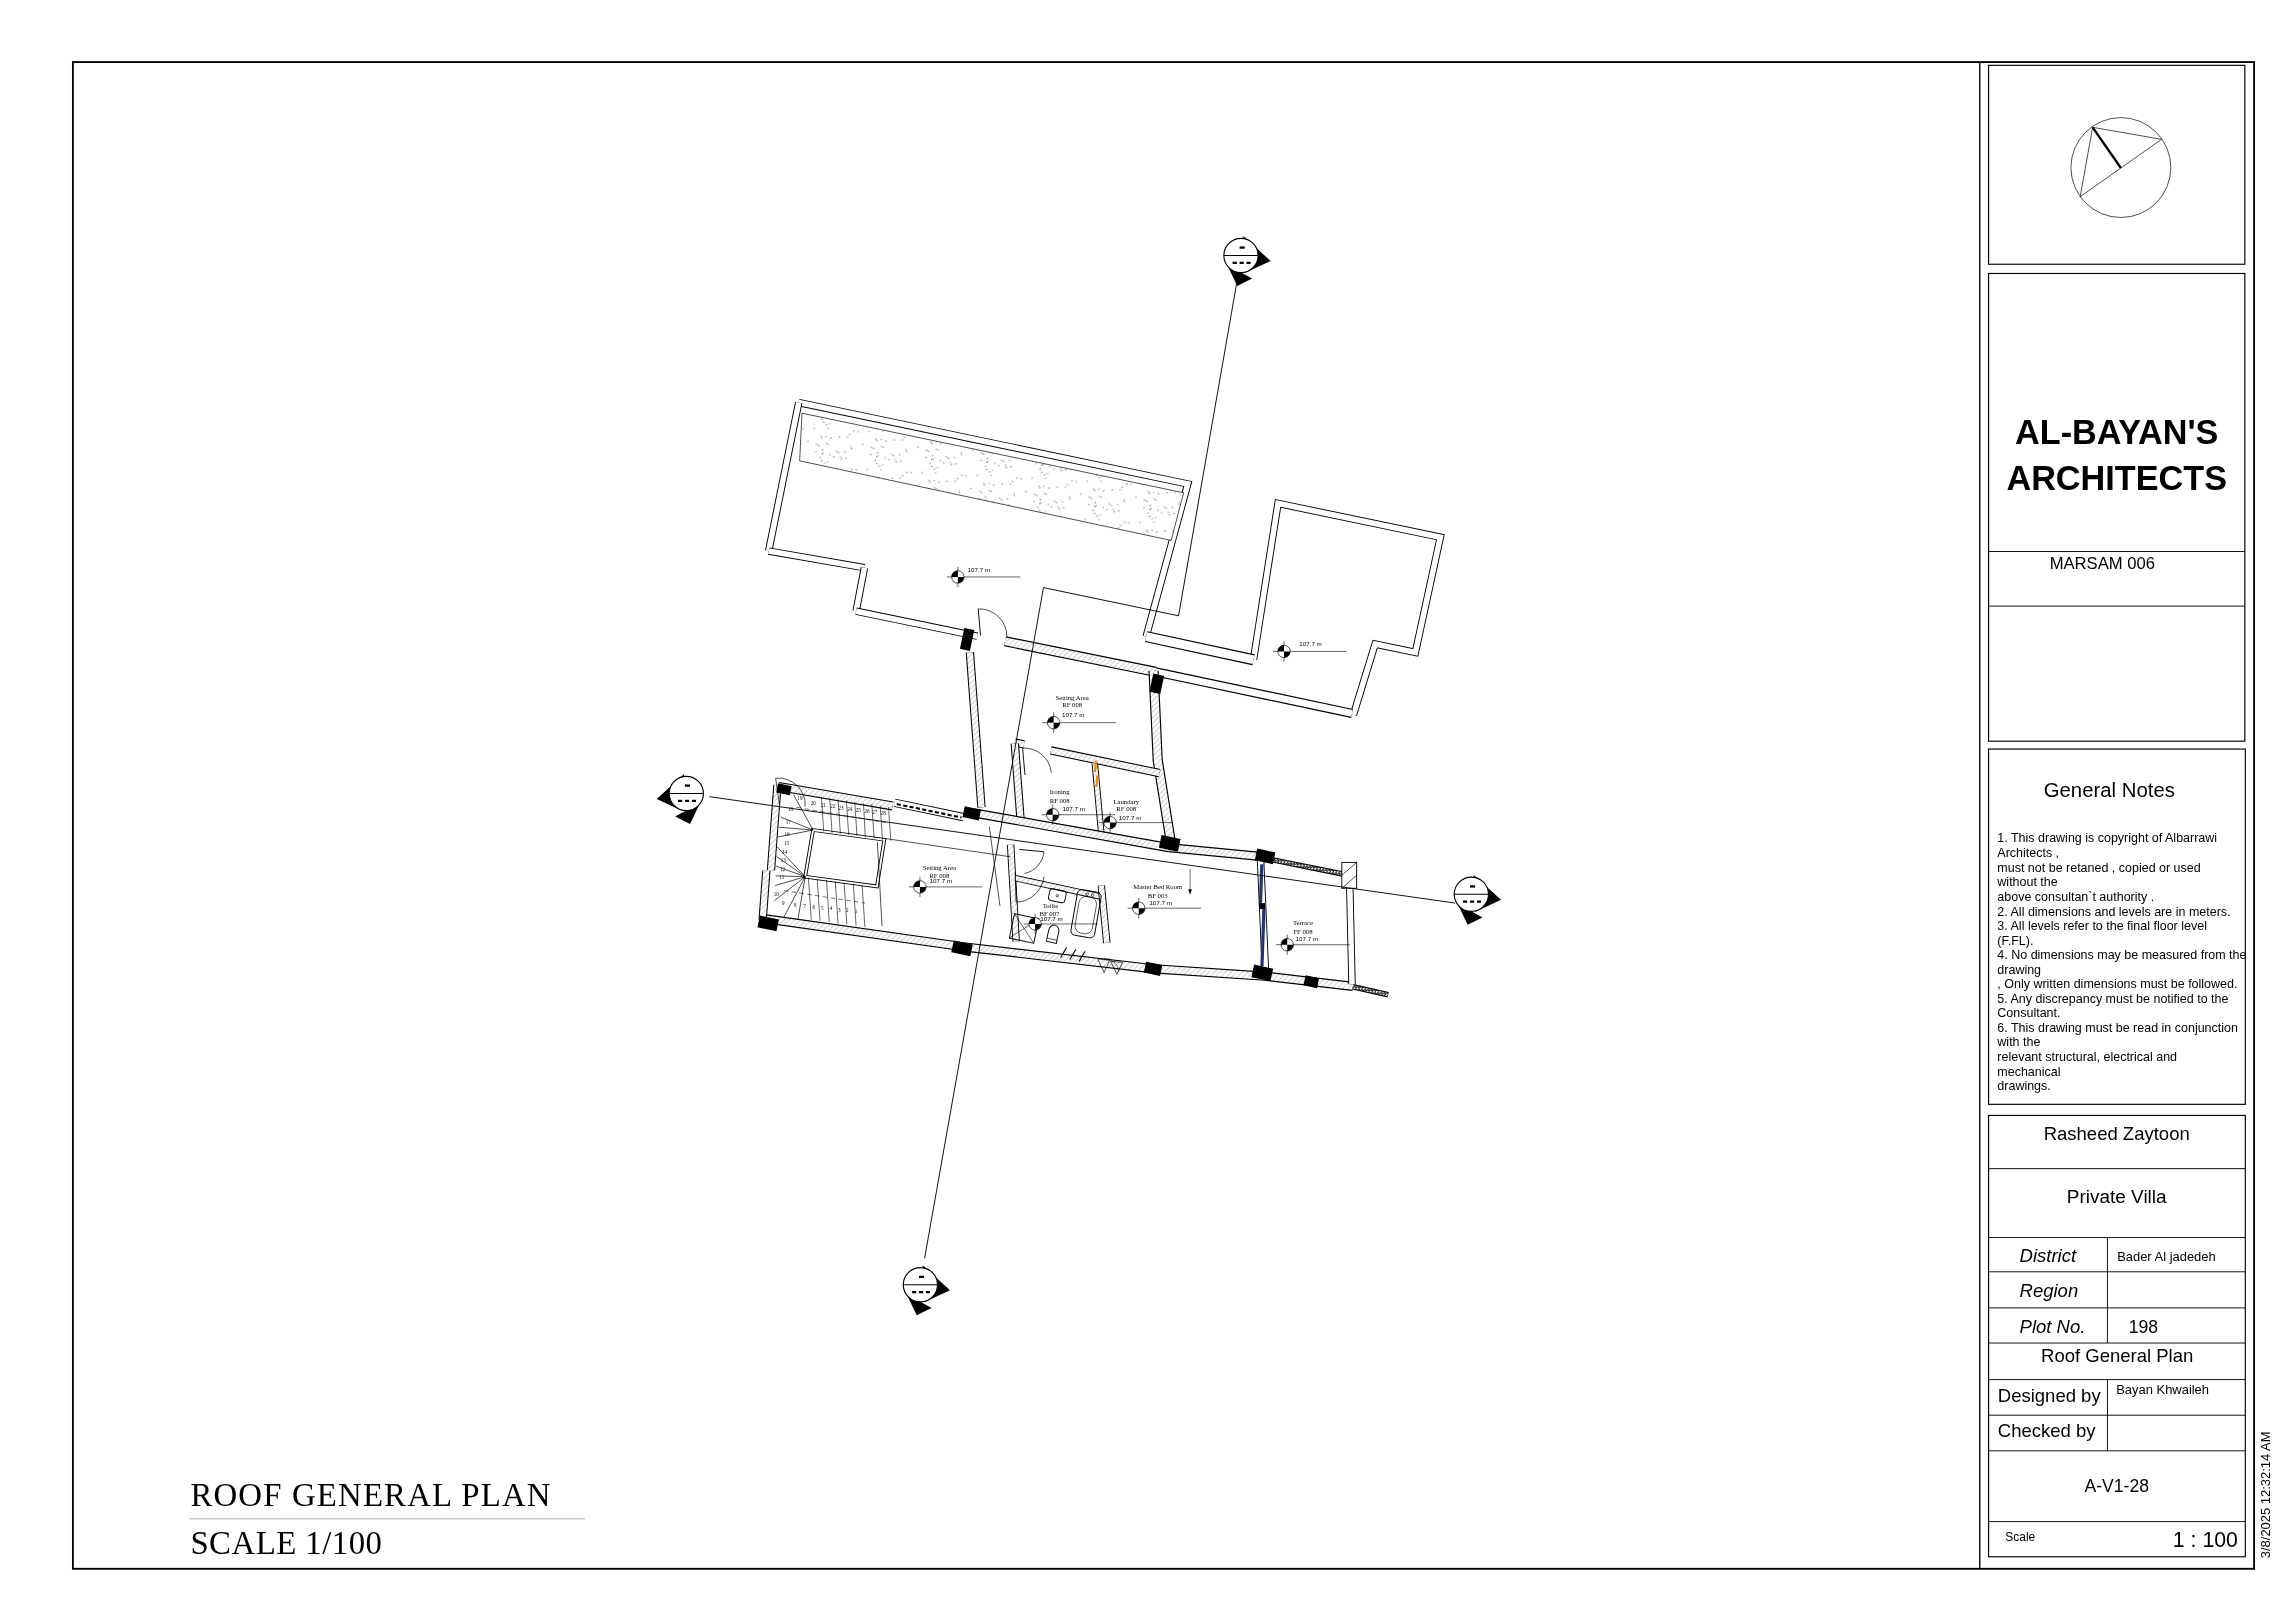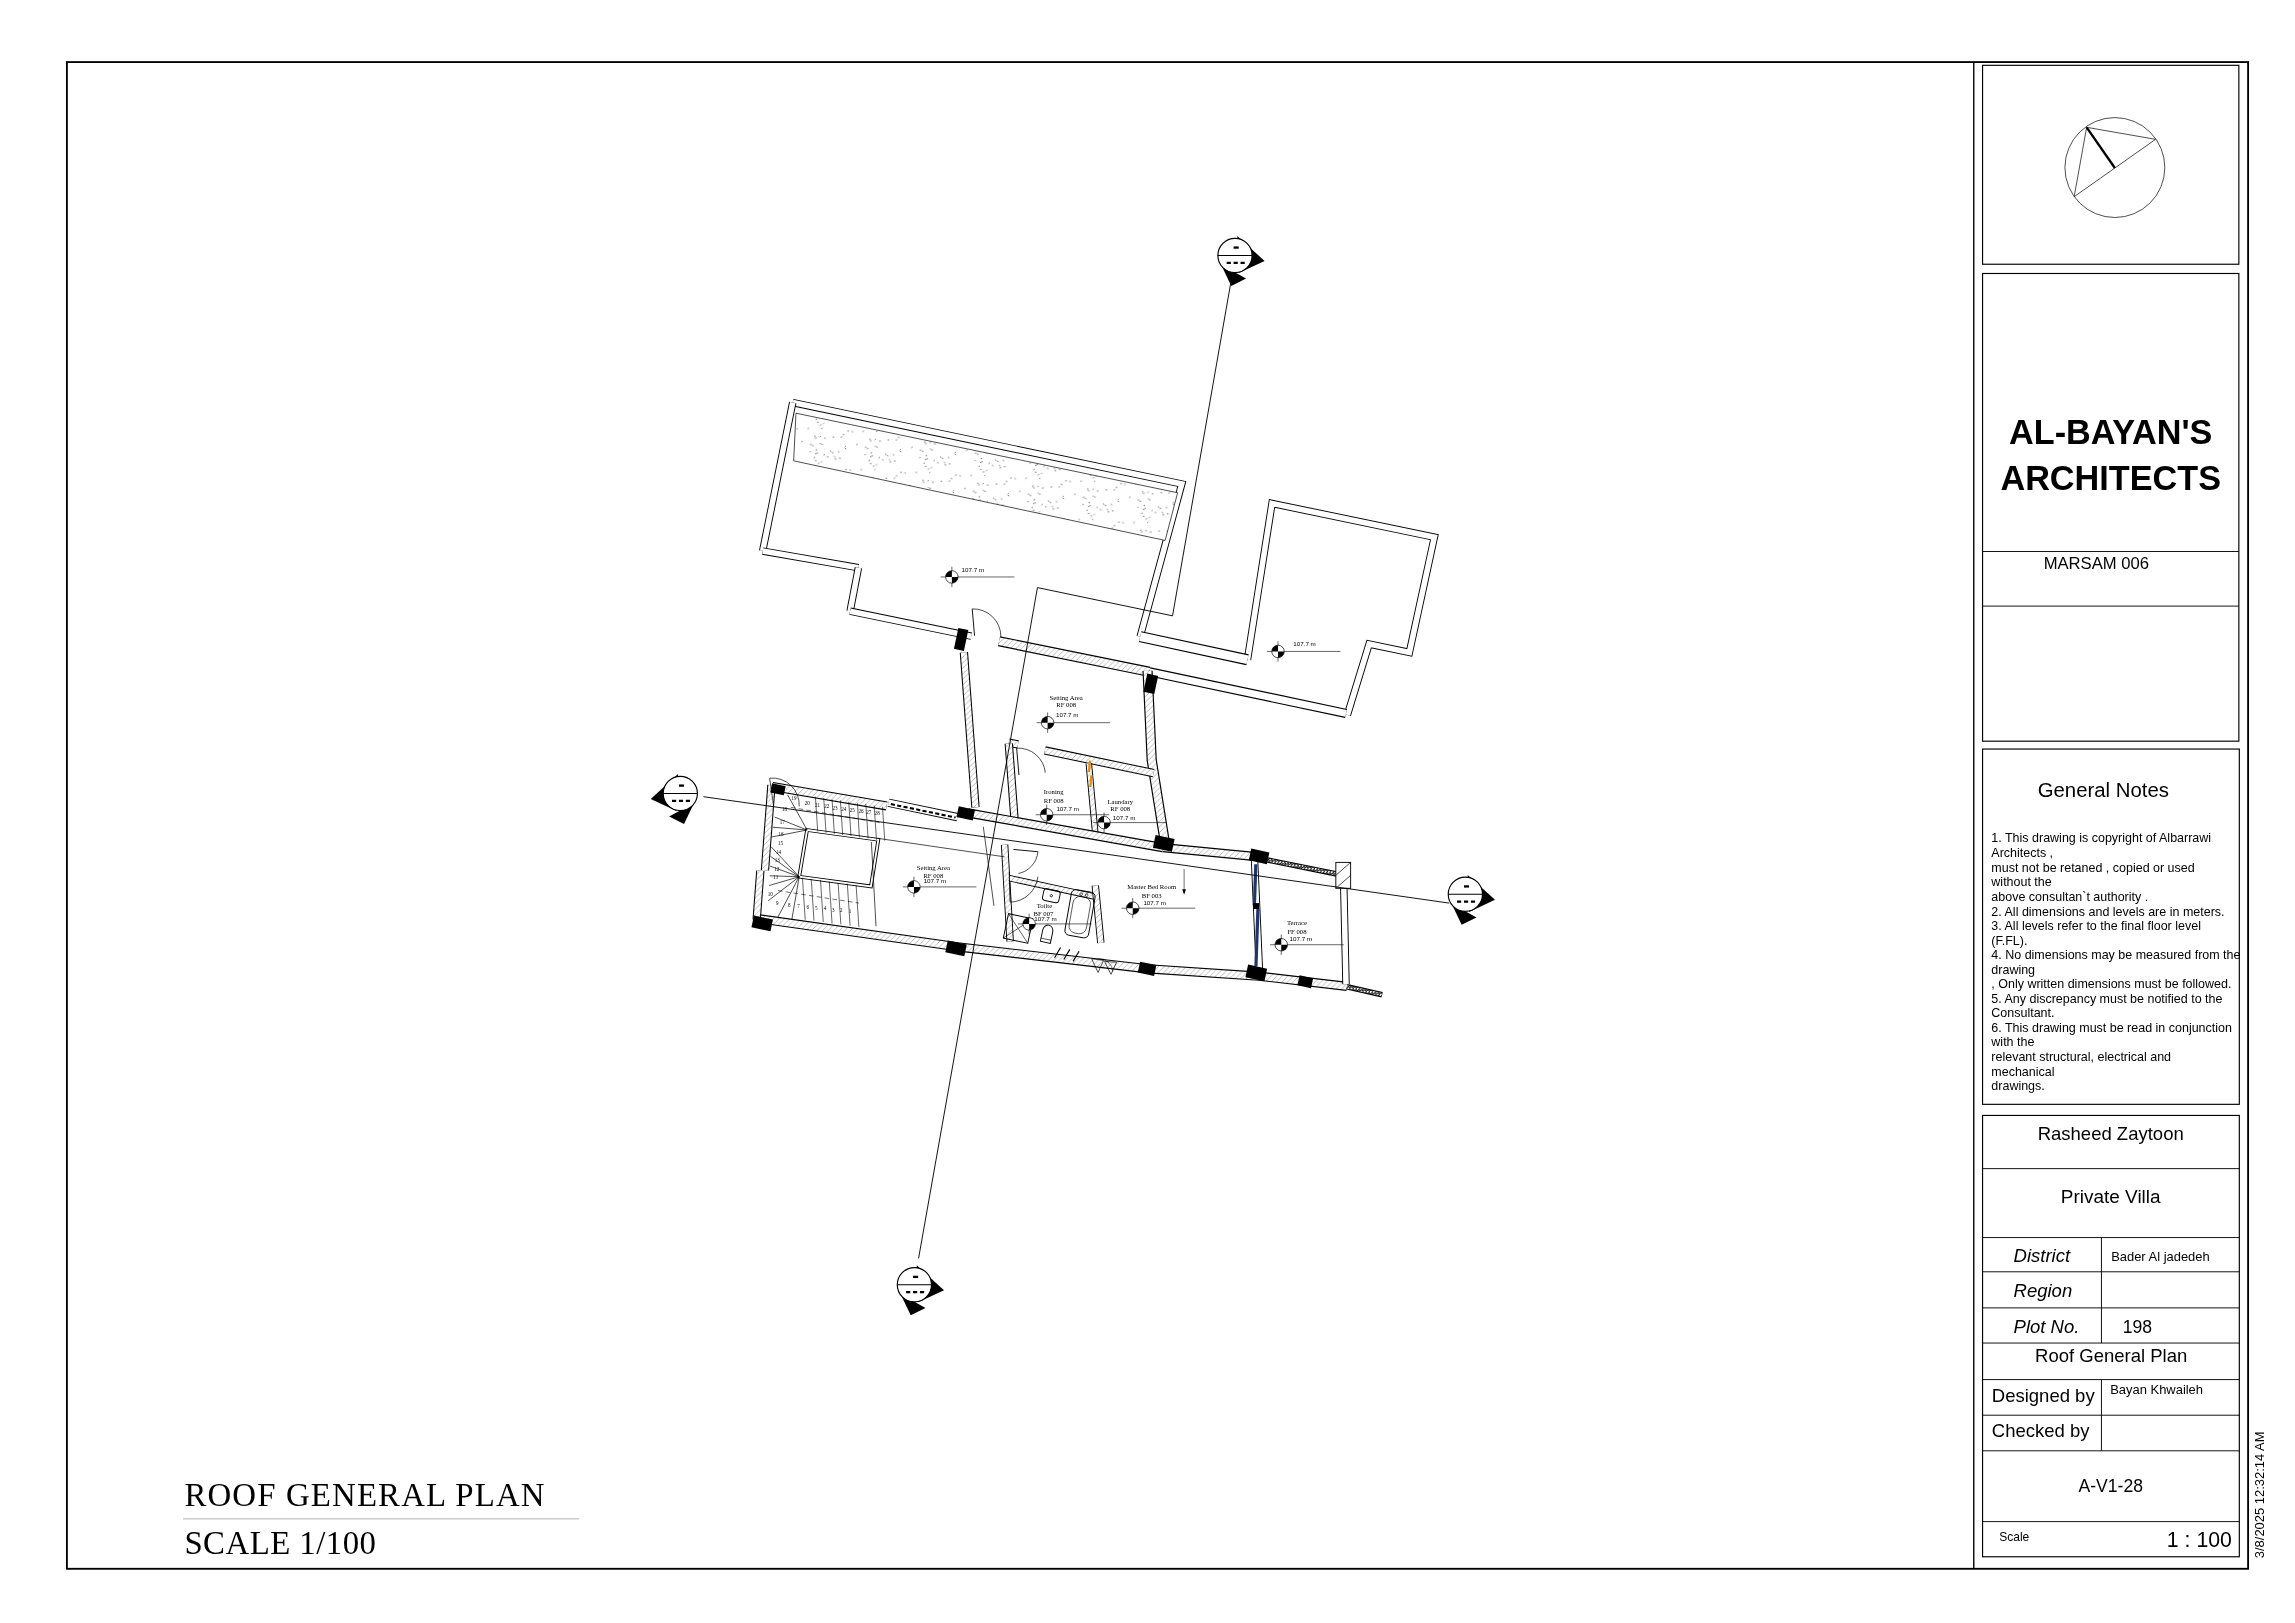--- a/index.html
+++ b/index.html
@@ -2,21 +2,21 @@
 <html style="font-size:7.4px"><head>
 <meta charset="utf-8">
 <style>
 html,body{margin:0;padding:0;background:#ffffff;width:2295px;height:1623px;overflow:hidden;}
 *{box-sizing:border-box;}
 body{font-family:"Liberation Sans",sans-serif;}
 .abs{position:absolute;}
 </style>
 </head>
 <body>
-<div class="abs" style="left:10px;top:0;width:1985px;height:1623px;">
+<div class="abs" style="left:16px;top:0;width:1985px;height:1623px;">
 <svg width="2295" height="1623" viewBox="0 0 4961 3508">
 <rect width="4961" height="3508" fill="#ffffff"></rect>
 
 <g id="frame">
 <rect x="123" y="134" width="4715" height="3257" fill="none" stroke="#000" stroke-width="4"></rect>
 <line x1="4245" y1="134" x2="4245" y2="3391" stroke="#000" stroke-width="3"></line>
 </g>
 
 <defs>
 <pattern id="wh" width="12" height="12" patternUnits="userSpaceOnUse">

